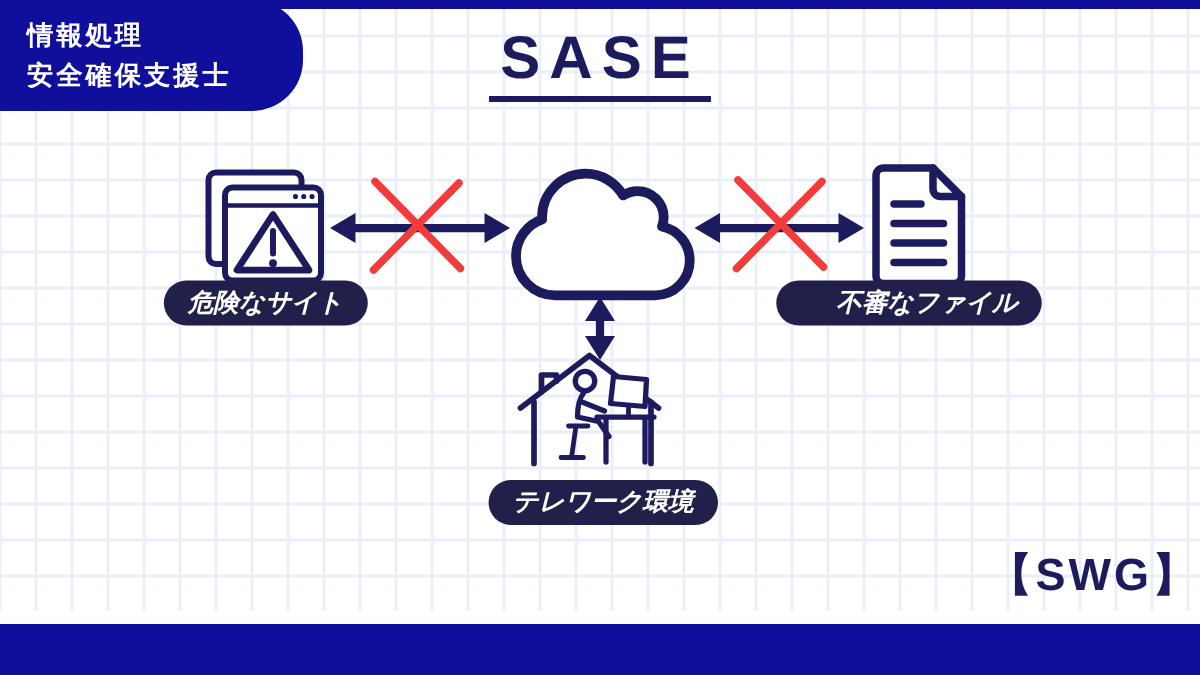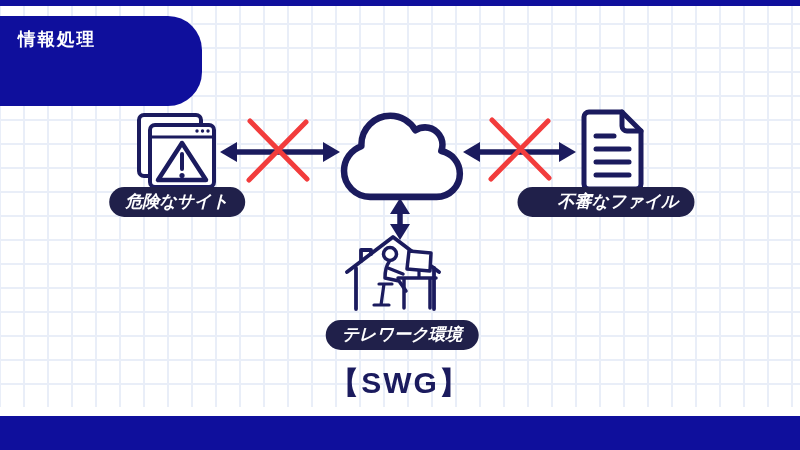--- a/index.html
+++ b/index.html
@@ -14,31 +14,30 @@
     background-size:24px 24px;
     background-position:-1px -1px;
     font-family:"Liberation Sans","DejaVu Sans",sans-serif;
   }
   .top-bar{
     position:absolute;top:0;left:0;width:800px;height:6px;
     background:#0f0f9c;
   }
   .badge{
     position:absolute;top:0;left:0;
-    width:202px;height:90px;
+    width:202px;height:74px;
     background:#0f0f9c;
     border-radius:0 34px 34px 0;
     color:#ffffff;
     font-weight:bold;
     font-size:17.5px;
     line-height:27px;
     padding:10px 0 0 18px;
     box-sizing:border-box;
     letter-spacing:2px;
-    margin-top:16px;
   }
   .title-wrap{
     position:absolute;top:17px;left:0;width:800px;
     text-align:center;
   }
   .title{
     display:inline-block;
     color:#1b1b5e;
     font-size:40px;
     font-weight:bold;
@@ -60,21 +59,21 @@
     padding:4px 16px;
     border-radius:17px;
     white-space:nowrap;
     font-style:italic;
   }
   .pill-danger{left:177px;top:187px;}
   .pill-file{left:606px;top:187px;padding-left:40px;}
   .pill-telework{left:402px;top:310px;margin-top:10px;}
   .swg{
     position:absolute;top:363px;left:0;width:800px;
-    text-align:center;
+    text-align:right;
     color:#1b1b5e;
     font-size:30px;
     font-weight:bold;
     letter-spacing:2px;
   }
   .bottom-strip{
     position:absolute;left:0;bottom:34px;width:800px;height:9px;
     background:#ffffff;
   }
   .bottom-bar{
@@ -84,22 +83,26 @@
 </style>
 </head>
 <body>
 
 <div class="page">
 
   <div class="top-bar"></div>
 
   <div class="badge">
     <div>情報処理</div>
+    <div>安全確保支援士</div>
   </div>
 
+  <div class="title-wrap">
+    <span class="title">SASE</span>
+  </div>
 
   <svg class="diagram" width="800" height="450" viewBox="0 0 800 450" fill="none" stroke-linecap="round" stroke-linejoin="round">
 
     <g stroke="#1b1b5e">
       <rect x="139" y="115" width="62" height="61" rx="5" fill="#ffffff" stroke-width="4"></rect>
       <rect x="150" y="125" width="64" height="62" rx="5" fill="#ffffff" stroke-width="4"></rect>
       <line x1="151" y1="137" x2="213" y2="137" stroke-width="3"></line>
       <circle cx="197" cy="131" r="1.7" fill="#1b1b5e" stroke="none"></circle>
       <circle cx="202.5" cy="131" r="1.7" fill="#1b1b5e" stroke="none"></circle>
       <circle cx="208" cy="131" r="1.7" fill="#1b1b5e" stroke="none"></circle>

